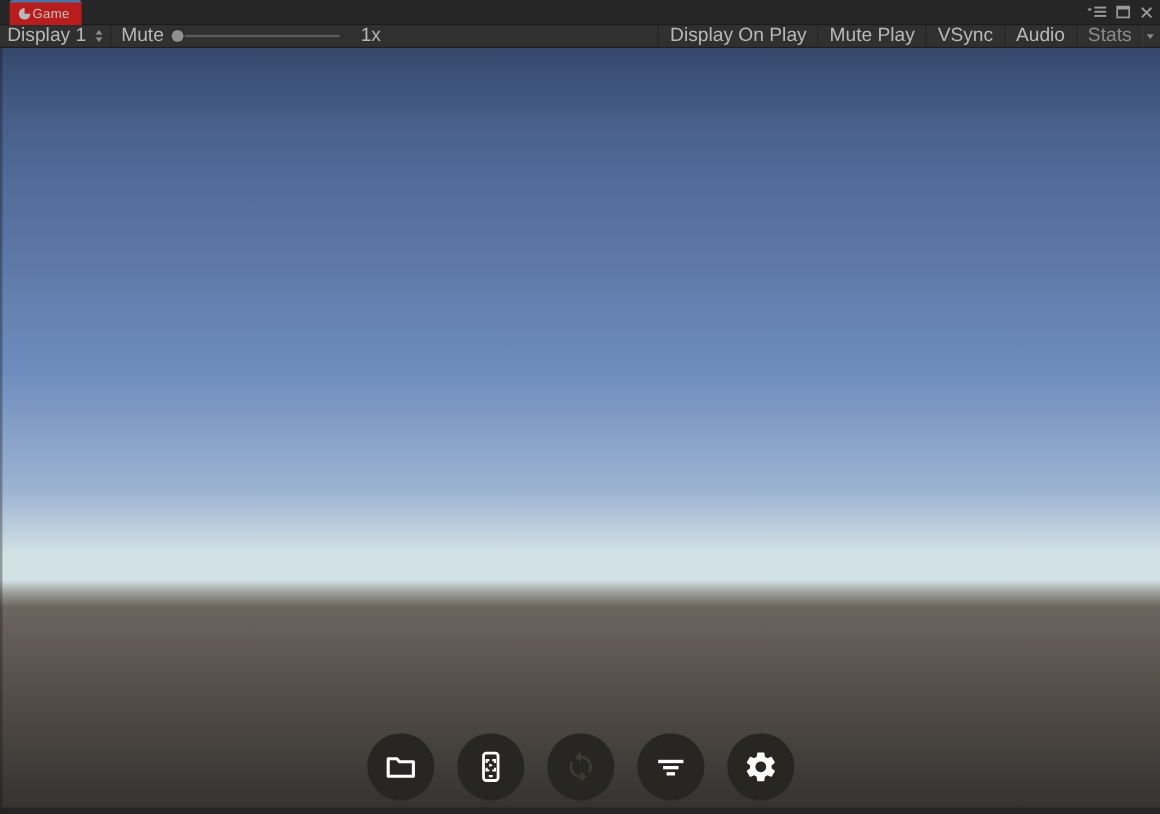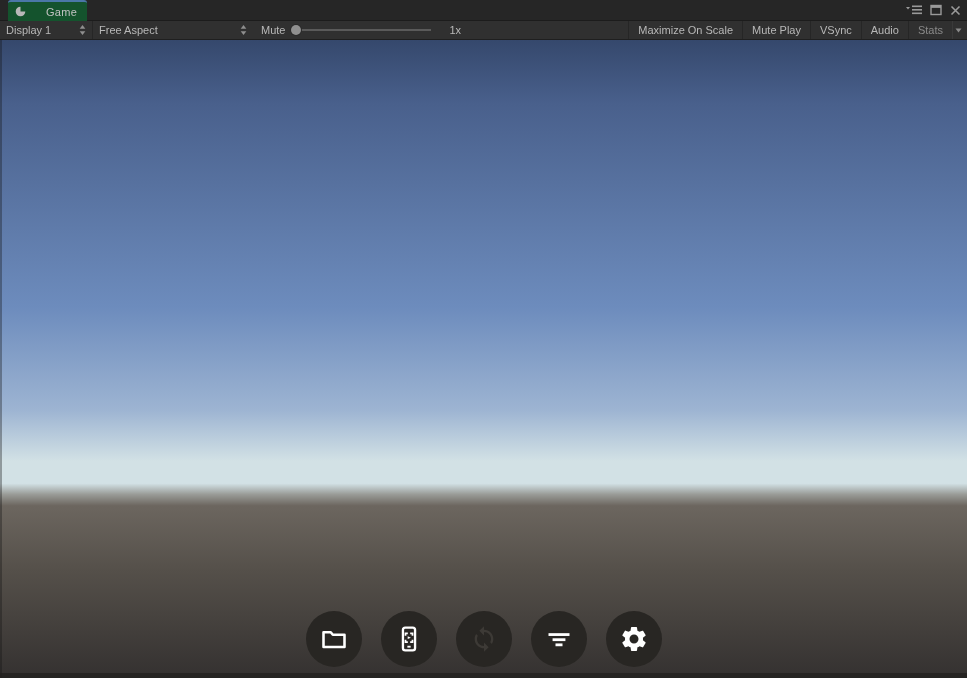--- a/index.html
+++ b/index.html
@@ -3,29 +3,29 @@
 <meta charset="utf-8">
 <style>
   * { margin:0; padding:0; box-sizing:border-box; }
   html,body { width:967px; height:678px; overflow:hidden; background:#262626;
               font-family:"Liberation Sans", sans-serif; }
   .window { position:relative; width:967px; height:678px; background:#262626; }
 
   
   .tabstrip { position:relative; height:21px; background:#262626; border-bottom:1px solid #1c1c1c; }
   .tab { position:absolute; left:8px; top:0; height:21px; padding:0 10px 0 7px;
-         background:#14532d; border-top:2px solid #4a77a8; border-radius:3px 3px 0 0;
-         display:flex; align-items:center; gap:20px; }
+         background:#b91c1c; border-top:2px solid #4a77a8; border-radius:3px 3px 0 0;
+         display:flex; align-items:center; gap:1px; }
   .tab-label { color:#c2c2c2; font-size:11px; letter-spacing:.3px; }
   .winctrl { position:absolute; right:6px; top:3px; display:flex; align-items:center; gap:8px; }
   .winctrl .wbtn { display:flex; align-items:center; justify-content:center; height:14px; cursor:default; }
 
   
   .toolbar { position:relative; height:19px; background:#303030; border-bottom:1px solid #1f1f1f;
-             display:flex; align-items:center; color:#b8b8b8; font-size:11px; }
+             display:flex; align-items:center; color:#b8b8b8; font-size:16px; }
   .tb-left { display:flex; align-items:center; height:100%; }
   .tb-right { margin-left:auto; display:flex; align-items:stretch; height:100%; }
   .dropdown { display:flex; align-items:center; height:100%; padding:0 6px; gap:6px; cursor:default; }
   .dropdown .dd-label { white-space:nowrap; }
   .sep { width:1px; height:100%; background:#262626; }
   .scale-group { display:flex; align-items:center; gap:6px; padding:0 8px; }
   .slider { position:relative; width:140px; height:12px; display:flex; align-items:center; }
   .slider .track { position:absolute; left:0; right:0; top:5px; height:2px; background:#5a5a5a; }
   .slider .handle { position:absolute; left:0; top:1px; width:10px; height:10px; border-radius:50%;
                     background:#8f8f8f; box-shadow:0 0 0 1px #2a2a2a; }
@@ -87,39 +87,32 @@
   <div class="toolbar">
     <div class="tb-left">
       <div class="dropdown" style="width:92px;">
         <span class="dd-label">Display 1</span>
         <svg width="7" height="10" viewBox="0 0 7 10" style="margin-left:auto">
           <path d="M3.5 0 L6.3 3.8 H0.7 Z" fill="#8f8f8f"></path>
             <path d="M3.5 10 L0.7 6.2 H6.3 Z" fill="#8f8f8f"></path>
         </svg>
       </div>
       <div class="sep"></div>
-      <div class="dropdown" style="width:160px;">
-        <span class="dd-label">Free Aspect</span>
-        <svg width="7" height="10" viewBox="0 0 7 10" style="margin-left:auto">
-          <path d="M3.5 0 L6.3 3.8 H0.7 Z" fill="#8f8f8f"></path>
-            <path d="M3.5 10 L0.7 6.2 H6.3 Z" fill="#8f8f8f"></path>
-        </svg>
-      </div>
       <div class="scale-group">
         <span>Mute</span>
         <div class="slider">
           <div class="track"></div>
           <div class="handle"></div>
         </div>
         <span class="scale-value">1x</span>
       </div>
     </div>
     <div class="tb-right">
       <div class="tb-btn">
-          <span>Maximize On Scale</span>
+          <span>Display On Play</span>
         </div>
       <div class="tb-btn">
           <span>Mute Play</span>
         </div>
       <div class="tb-btn">
           <span>VSync</span>
         </div>
       <div class="tb-btn">
           <span>Audio</span>
         </div>

